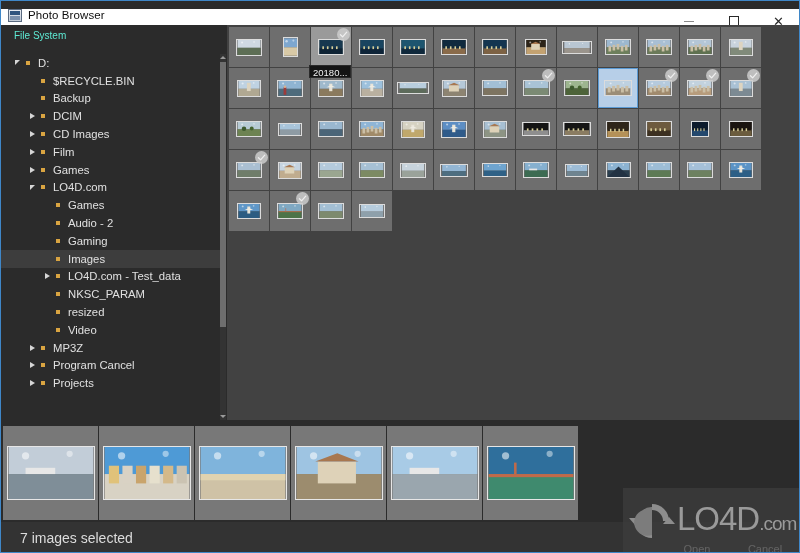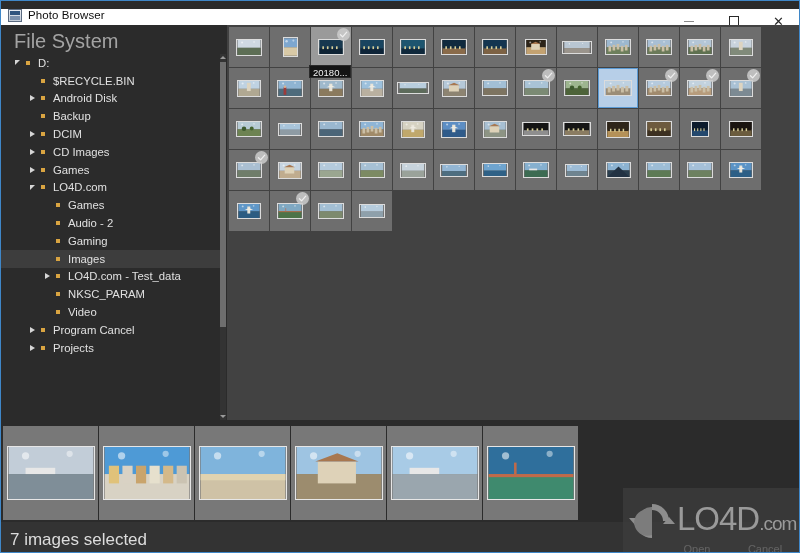--- a/index.html
+++ b/index.html
@@ -53,21 +53,21 @@
     background:#2b2b2b;
   }
 
   
   .sidebar {
     position:absolute; left:0; top:0; width:225px; height:395px;
     background:#2b2b2b;
   }
   .sidebar-title {
     position:absolute; left:13px; top:5px;
-    font-size:20px; color:#a3a3a3; font-weight:400;
+    font-size:10px; color:#5eead4; font-weight:400;
   }
   .tree {
     position:absolute; left:0; top:29px; width:219px; height:366px;
     overflow:hidden;
   }
   .tree-row {
     height:17.8px; display:flex; align-items:center;
     font-size:11.3px; color:#e0e0e0; white-space:nowrap;
     padding-left:0;
   }
@@ -161,22 +161,22 @@
     flex:0 0 auto;
   }
   .film-img { border:1px solid #e6e6e6; display:block; }
 
   
   .statusbar {
     position:absolute; left:0; top:497px; width:800px; height:32px;
     background:#333333;
   }
   .status-text {
-    position:absolute; left:9px; top:8px;
-    font-size:17px; color:#dcdcdc;
+    position:absolute; left:19px; top:8px;
+    font-size:14px; color:#dcdcdc;
   }
   .dialog-buttons {
     position:absolute; right:8px; bottom:-3px;
     display:flex; gap:12px; z-index:2;
   }
   .dlg-btn {
     color:#e9e9e9; font-size:11px; min-width:56px; text-align:center;
     padding:2px 8px;
   }
 
@@ -230,52 +230,52 @@
             <span class="tree-label">D:</span>
           </div>
           <div class="tree-row">
             <span class="twisty" style="margin-left: 25px;"></span>
             <span class="bullet">
               <i></i>
             </span>
             <span class="tree-label">$RECYCLE.BIN</span>
           </div>
           <div class="tree-row">
+            <span class="twisty" style="margin-left: 25px;"></span>
+            <span class="bullet">
+              <i></i>
+            </span>
+            <span class="tree-label">Backup</span>
+          </div>
+          <div class="tree-row">
             <span class="twisty" style="margin-left: 25px;">
               <span class="arrow-right"></span>
             </span>
             <span class="bullet">
               <i></i>
             </span>
-            <span class="tree-label">Android Disk</span>
-          </div>
-          <div class="tree-row">
-            <span class="twisty" style="margin-left: 25px;"></span>
-            <span class="bullet">
-              <i></i>
-            </span>
-            <span class="tree-label">Backup</span>
+            <span class="tree-label">DCIM</span>
           </div>
           <div class="tree-row">
             <span class="twisty" style="margin-left: 25px;">
               <span class="arrow-right"></span>
             </span>
             <span class="bullet">
               <i></i>
             </span>
-            <span class="tree-label">DCIM</span>
+            <span class="tree-label">CD Images</span>
           </div>
           <div class="tree-row">
             <span class="twisty" style="margin-left: 25px;">
               <span class="arrow-right"></span>
             </span>
             <span class="bullet">
               <i></i>
             </span>
-            <span class="tree-label">CD Images</span>
+            <span class="tree-label">Film</span>
           </div>
           <div class="tree-row">
             <span class="twisty" style="margin-left: 25px;">
               <span class="arrow-right"></span>
             </span>
             <span class="bullet">
               <i></i>
             </span>
             <span class="tree-label">Games</span>
           </div>
@@ -330,21 +330,37 @@
             <span class="bullet">
               <i></i>
             </span>
             <span class="tree-label">NKSC_PARAM</span>
           </div>
           <div class="tree-row">
             <span class="twisty" style="margin-left: 40px;"></span>
             <span class="bullet">
               <i></i>
             </span>
+            <span class="tree-label">resized</span>
+          </div>
+          <div class="tree-row">
+            <span class="twisty" style="margin-left: 40px;"></span>
+            <span class="bullet">
+              <i></i>
+            </span>
             <span class="tree-label">Video</span>
+          </div>
+          <div class="tree-row">
+            <span class="twisty" style="margin-left: 25px;">
+              <span class="arrow-right"></span>
+            </span>
+            <span class="bullet">
+              <i></i>
+            </span>
+            <span class="tree-label">MP3Z</span>
           </div>
           <div class="tree-row">
             <span class="twisty" style="margin-left: 25px;">
               <span class="arrow-right"></span>
             </span>
             <span class="bullet">
               <i></i>
             </span>
             <span class="tree-label">Program Cancel</span>
           </div>

